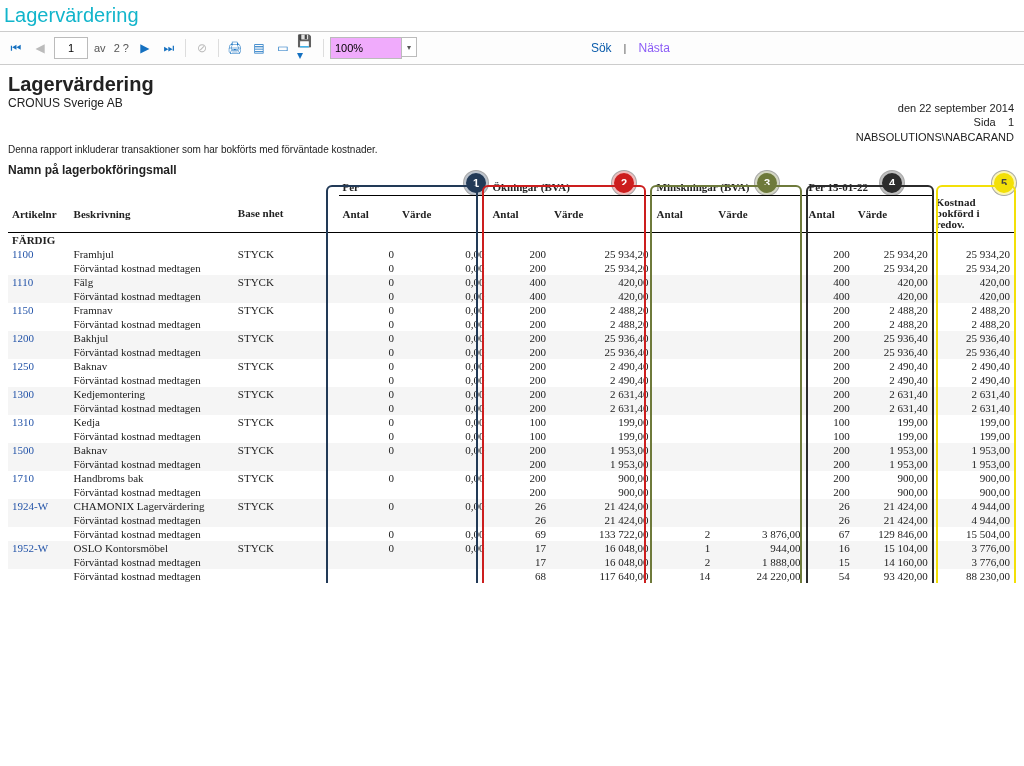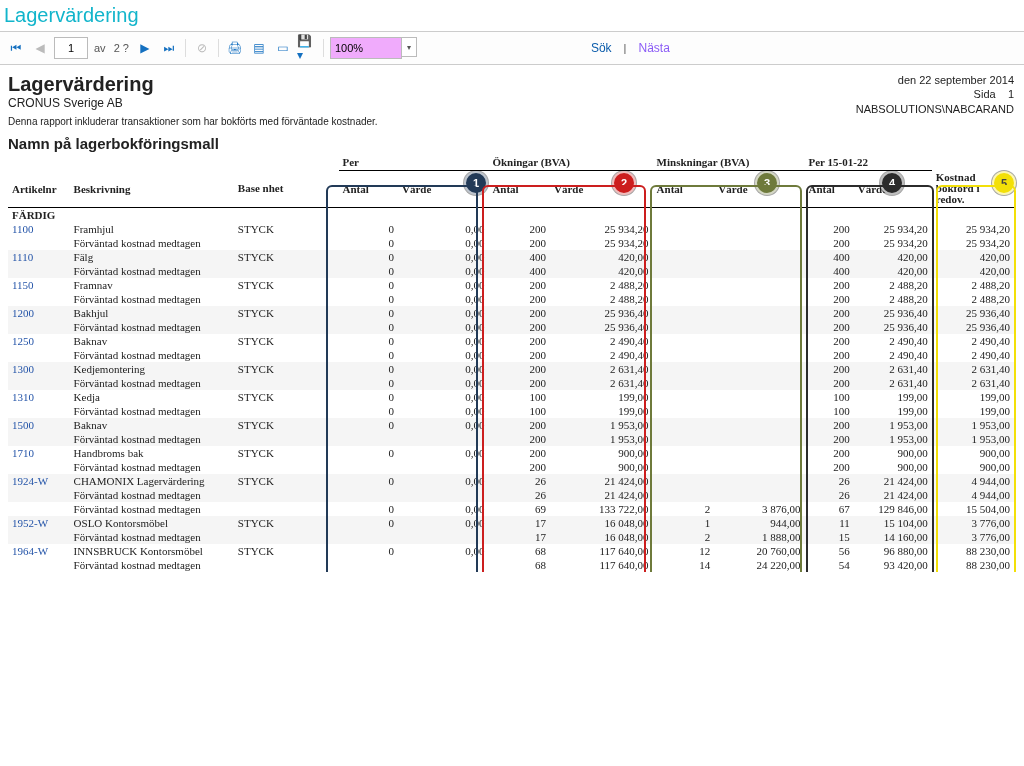--- a/index.html
+++ b/index.html
@@ -11,23 +11,23 @@
 .tb-pageinp { width: 28px; height: 18px; border: 1px solid #bbb; font-size: 11px; text-align: center; }
 .tb-text { font-size: 11px; color: #555; padding: 0 2px; }
 .tb-zoom { width: 64px; height: 18px; border: 1px solid #bbb; font-size: 11px; padding-left: 4px; background:#f0abfc; }
 .tb-drop { width: 14px; height: 18px; border: 1px solid #bbb; border-left: none; background:#fff; display:inline-flex; align-items:center; justify-content:center; font-size:8px; color:#555; }
 .tb-link { color: #0b5cab; font-size: 12px; padding: 0 6px; }
 .tb-link.disabled { color: #8b5cf6; }
 .report { padding: 8px 10px 0 8px; }
 .rpt-head { display: flex; justify-content: space-between; align-items: flex-start; }
 .rpt-title { margin: 0; font-size: 20px; font-weight: 700; }
 .rpt-sub { font-size: 12px; }
-.rpt-meta { text-align: right; font-size: 11px; line-height: 1.3; }
+.rpt-meta { text-align: right; font-size: 11px; line-height: 1.3; margin-top: 28px; }
 .disclaimer { font-size: 10px; }
-.section-label { font-weight: 700; margin-top: 8px; font-size: 15px; }
+.section-label { font-weight: 700; margin-top: 8px; font-size: 12px; }
 table.data { border-collapse: collapse; width: 100%; table-layout: fixed; margin-top: 2px; font-size: 11px; font-family: Liberation Serif, serif; }
 table.data th { font-weight: 700; text-align: left; padding: 2px 4px; }
 table.data td { padding: 1px 4px; white-space: nowrap; overflow: hidden; }
 .num { text-align: right; }
 .grouprow td { font-weight: 700; padding-top: 6px; }
 .link { color: #2454a8; }
 .alt { background: #f5f5f5; }
 .u { border-bottom: 1px solid #000; }
 .box { position: absolute; border: 2px solid; border-radius: 6px; pointer-events: none; }
 .badge { position: absolute; width: 20px; height: 20px; border-radius: 50%; display: flex; align-items: center; justify-content: center; color: #fff; font-size: 11px; font-weight: 700; border: 2px solid rgba(255,255,255,.7); box-shadow: 0 0 0 1px rgba(0,0,0,.35); }
@@ -424,52 +424,38 @@
         <tr class="alt" data-interactable="false">
           <td class="link" data-interactable="true">1952-W</td>
           <td data-interactable="false">OSLO Kontorsmöbel</td>
           <td data-interactable="false">STYCK</td>
           <td class="num">0</td>
           <td class="num">0,00</td>
           <td class="num">17</td>
           <td class="num">16 048,00</td>
           <td class="num">1</td>
           <td class="num">944,00</td>
-          <td class="num">11</td>
+          <td class="num">16</td>
           <td class="num">15 104,00</td>
           <td class="num">3 776,00</td>
         </tr>
         <tr class="alt" data-interactable="false">
           <td></td>
           <td colspan="2" data-interactable="false">Förväntad kostnad medtagen</td>
           <td class="num"></td>
           <td class="num"></td>
           <td class="num">17</td>
           <td class="num">16 048,00</td>
           <td class="num">2</td>
           <td class="num">1 888,00</td>
           <td class="num">15</td>
           <td class="num">14 160,00</td>
           <td class="num">3 776,00</td>
         </tr>
         <tr data-interactable="false">
-          <td class="link" data-interactable="true">1964-W</td>
-          <td data-interactable="false">INNSBRUCK Kontorsmöbel</td>
-          <td data-interactable="false">STYCK</td>
-          <td class="num">0</td>
-          <td class="num">0,00</td>
-          <td class="num">68</td>
-          <td class="num">117 640,00</td>
-          <td class="num">12</td>
-          <td class="num">20 760,00</td>
-          <td class="num">56</td>
-          <td class="num">96 880,00</td>
-          <td class="num">88 230,00</td>
-        </tr>
-        <tr data-interactable="false">
           <td></td>
           <td colspan="2" data-interactable="false">Förväntad kostnad medtagen</td>
           <td class="num"></td>
           <td class="num"></td>
           <td class="num">68</td>
           <td class="num">117 640,00</td>
           <td class="num">14</td>
           <td class="num">24 220,00</td>
           <td class="num">54</td>
           <td class="num">93 420,00</td>

